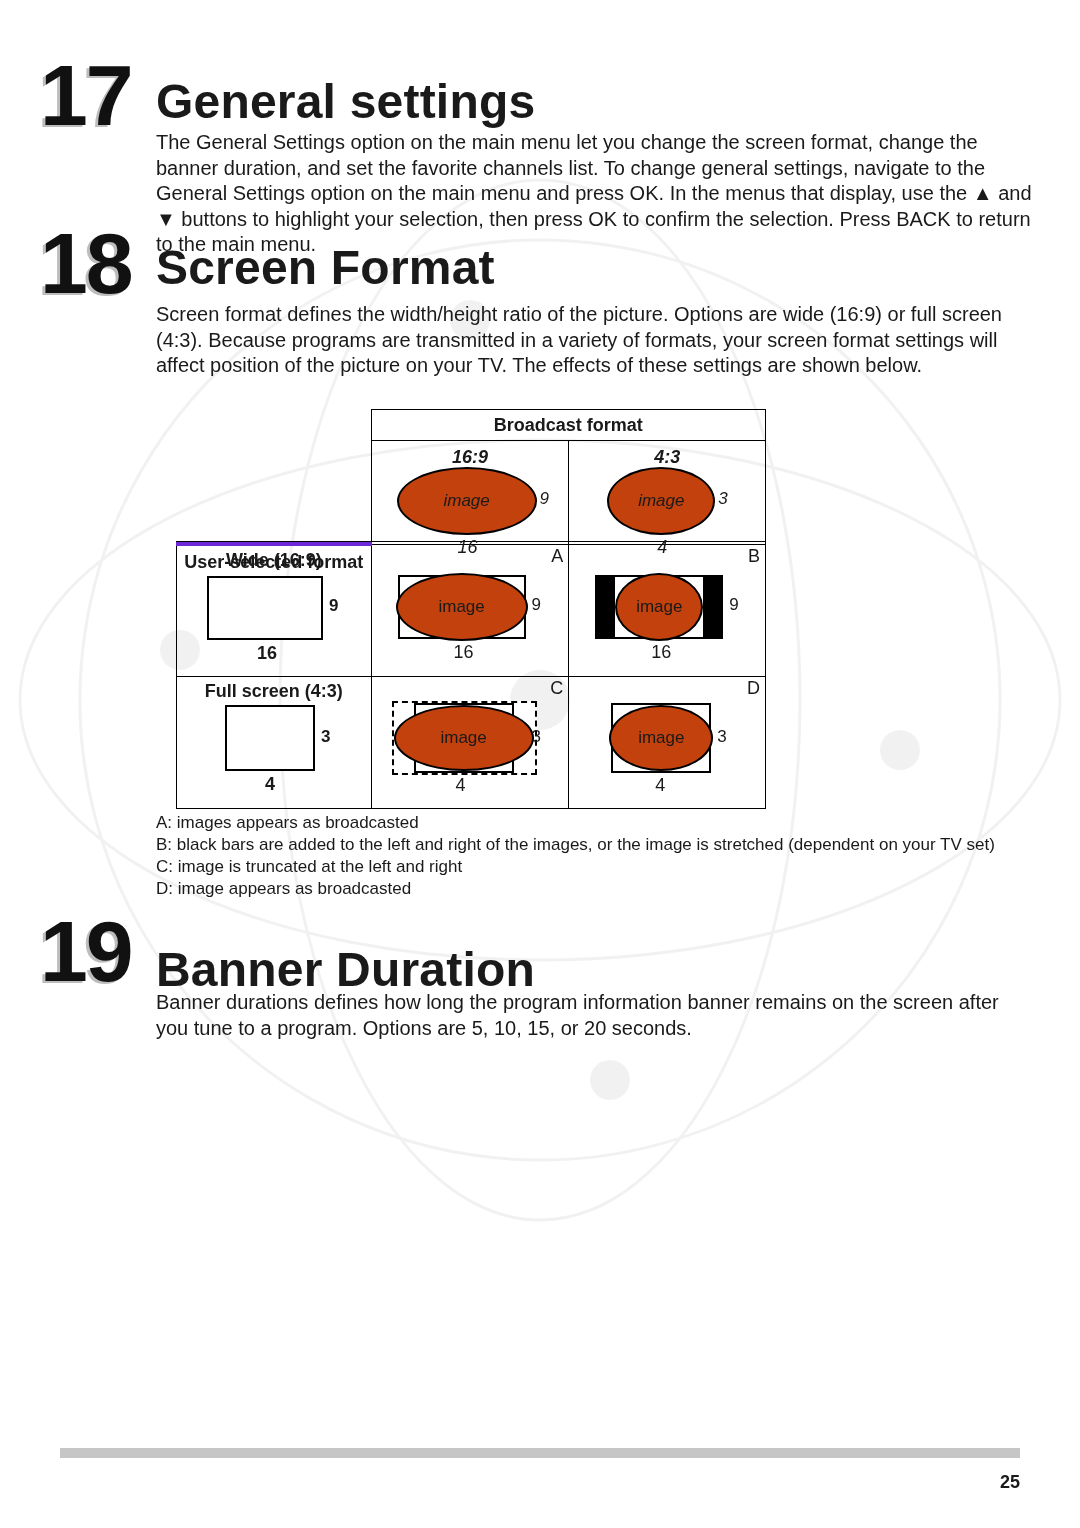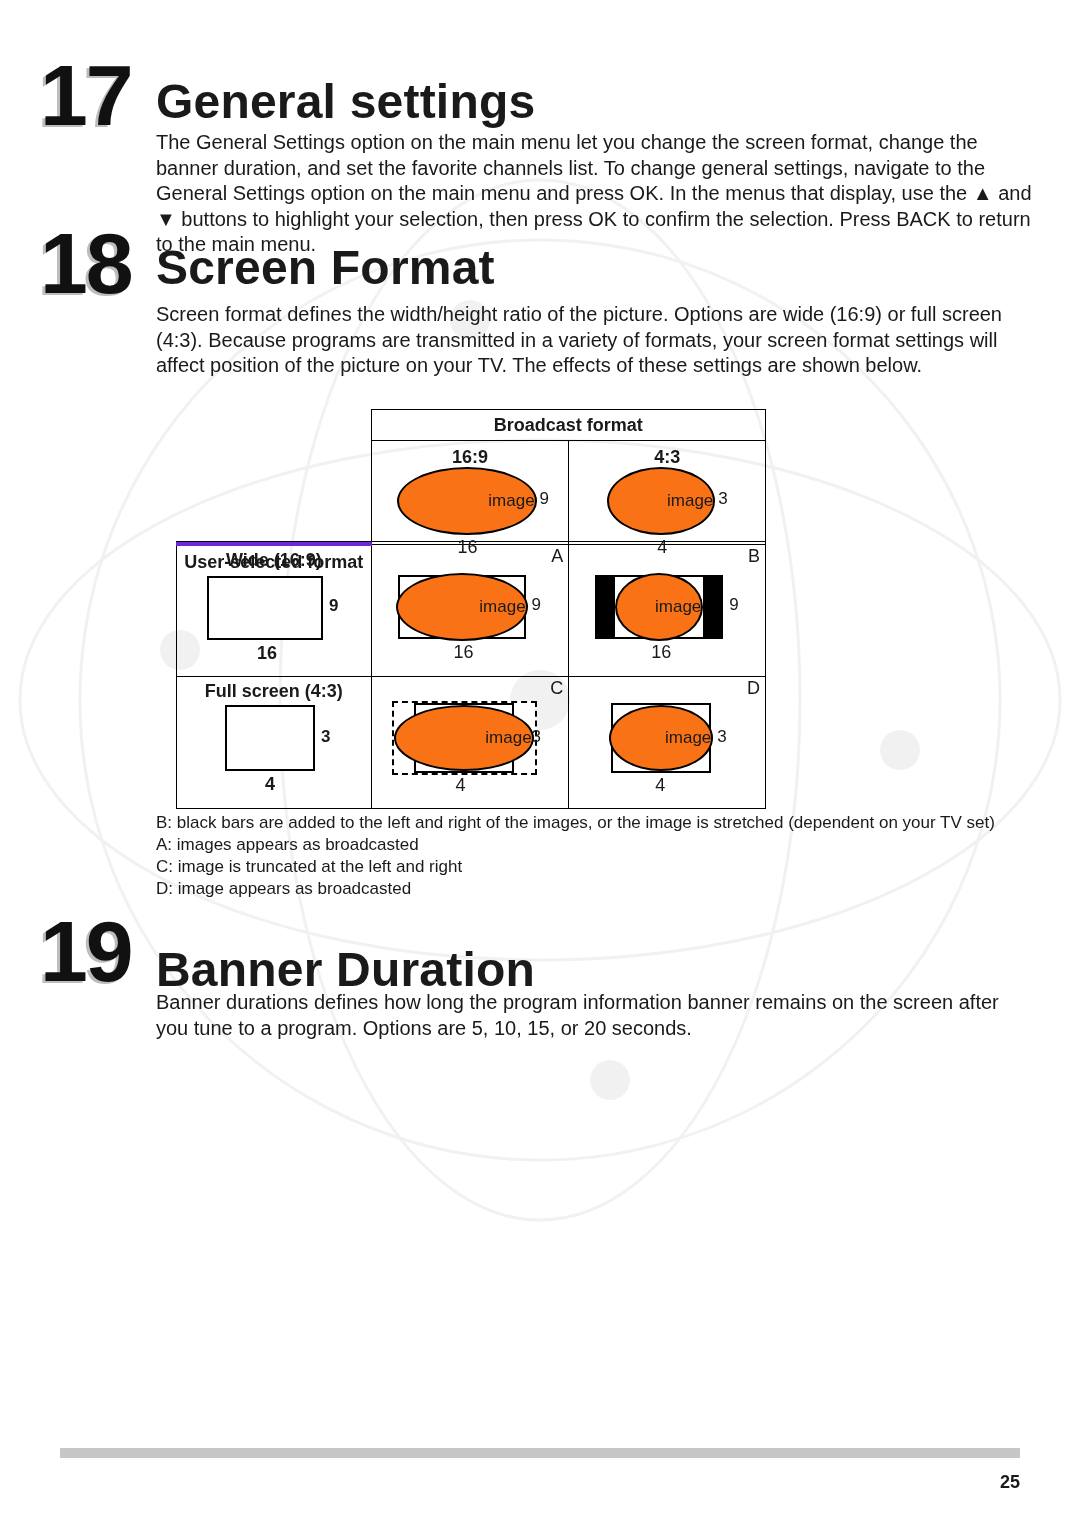--- a/index.html
+++ b/index.html
@@ -76,21 +76,21 @@
   .fmt-table .nobord { border: none; }
   .fmt-table .header-top { text-align: center; font-weight: 700; height: 30px; vertical-align: middle; }
   .fmt-table .ratio-h { text-align: center; font-weight: 700; height: 22px; vertical-align: top; padding-top: 3px; }
   .fmt-table .label-cell { font-weight: 700; font-size: 18px; vertical-align: middle; text-align: center; }
   .cell-area { position: relative; width: 100%; height: 100%; }
   .cornerlabel { position: absolute; top: 1px; right: 5px; font-size: 18px; }
   
   .dia { position: absolute; }
   .dia .box { position: absolute; border: 2px solid #000; background: #fff; }
   .dia .box.dashed { border-style: dashed; }
-  .dia .oval { position: absolute; border: 2px solid #000; border-radius: 50%; background: #f97316; display:flex;align-items:center;justify-content:flex-end;font-size:17px;}
+  .dia .oval { position: absolute; border: 2px solid #000; border-radius: 50%; background: #c2410c; display:flex;align-items:center;justify-content:center;font-size:17px;}
   .dia .dimh { position: absolute; font-size: 17px; }
   .dia .dimw { position: absolute; font-size: 18px; text-align: center; }
   .dia .pillar { position: absolute; background: #000; }
   
   .footer-rule {
     position: absolute;
     left: 60px; right: 60px;
     bottom: 70px;
     height: 10px;
     background: #c6c6c6;
@@ -136,21 +136,21 @@
   <div class="body-text" style="left:156px; top:302px; width:870px;">Screen format defines the width/height ratio of the picture. Options are wide (16:9) or full screen (4:3). Because programs are transmitted in a variety of formats, your screen format settings will affect position of the picture on your TV. The effects of these settings are shown below.</div>
 
   <div class="fmt-table">
     <table>
       <tbody>
           <tr style="height:30px;">
         <td class="nobord" style="width:195px;"></td>
         <td class="header-top" colspan="2">Broadcast format</td>
       </tr>
 
-      <tr style="height:96px;">
+      <tr style="height:96px;font-style:italic;">
         <td class="nobord"></td>
         <td style="width:198px; border-bottom:none;">
           <div class="cell-area">
             <div class="ratio-h" style="position:absolute;left:0;right:0;top:3px;">16:9</div>
             <div class="dia" style="left:0;top:0;width:100%;height:100%;">
               <div class="oval" style="left:25px; top:26px; width:140px; height:68px;">
                     <span>image</span>
                   </div>
               <div class="dimh" style="left:168px; top:48px;">9</div>
               <div class="dimw" style="left:86px; top:96px;">16</div>
@@ -252,22 +252,22 @@
               <div class="dimw" style="left:86px; top:98px;">4</div>
             </div>
           </div>
         </td>
       </tr>
     </tbody>
       </table>
   </div>
 
   <div class="notes" style="left:156px; top:812px; width:880px;">
+    <div>A: images appears as broadcasted</div>
     <div>B: black bars are added to the left and right of the images, or the image is stretched (dependent on your TV set)</div>
-    <div>A: images appears as broadcasted</div>
     <div>C: image is truncated at the left and right</div>
     <div>D: image appears as broadcasted</div>
   </div>
 
   <div class="section-num" style="left:40px; top:908px;">
     <span class="shadow">19</span>
     <span class="front">19</span>
   </div>
   <div class="heading" style="left:156px; top:926px;margin-top:16px;">Banner Duration</div>
   <div class="body-text" style="left:156px; top:990px; width:850px;">Banner durations defines how long the program information banner remains on the screen after you tune to a program. Options are 5, 10, 15, or 20 seconds.</div>

